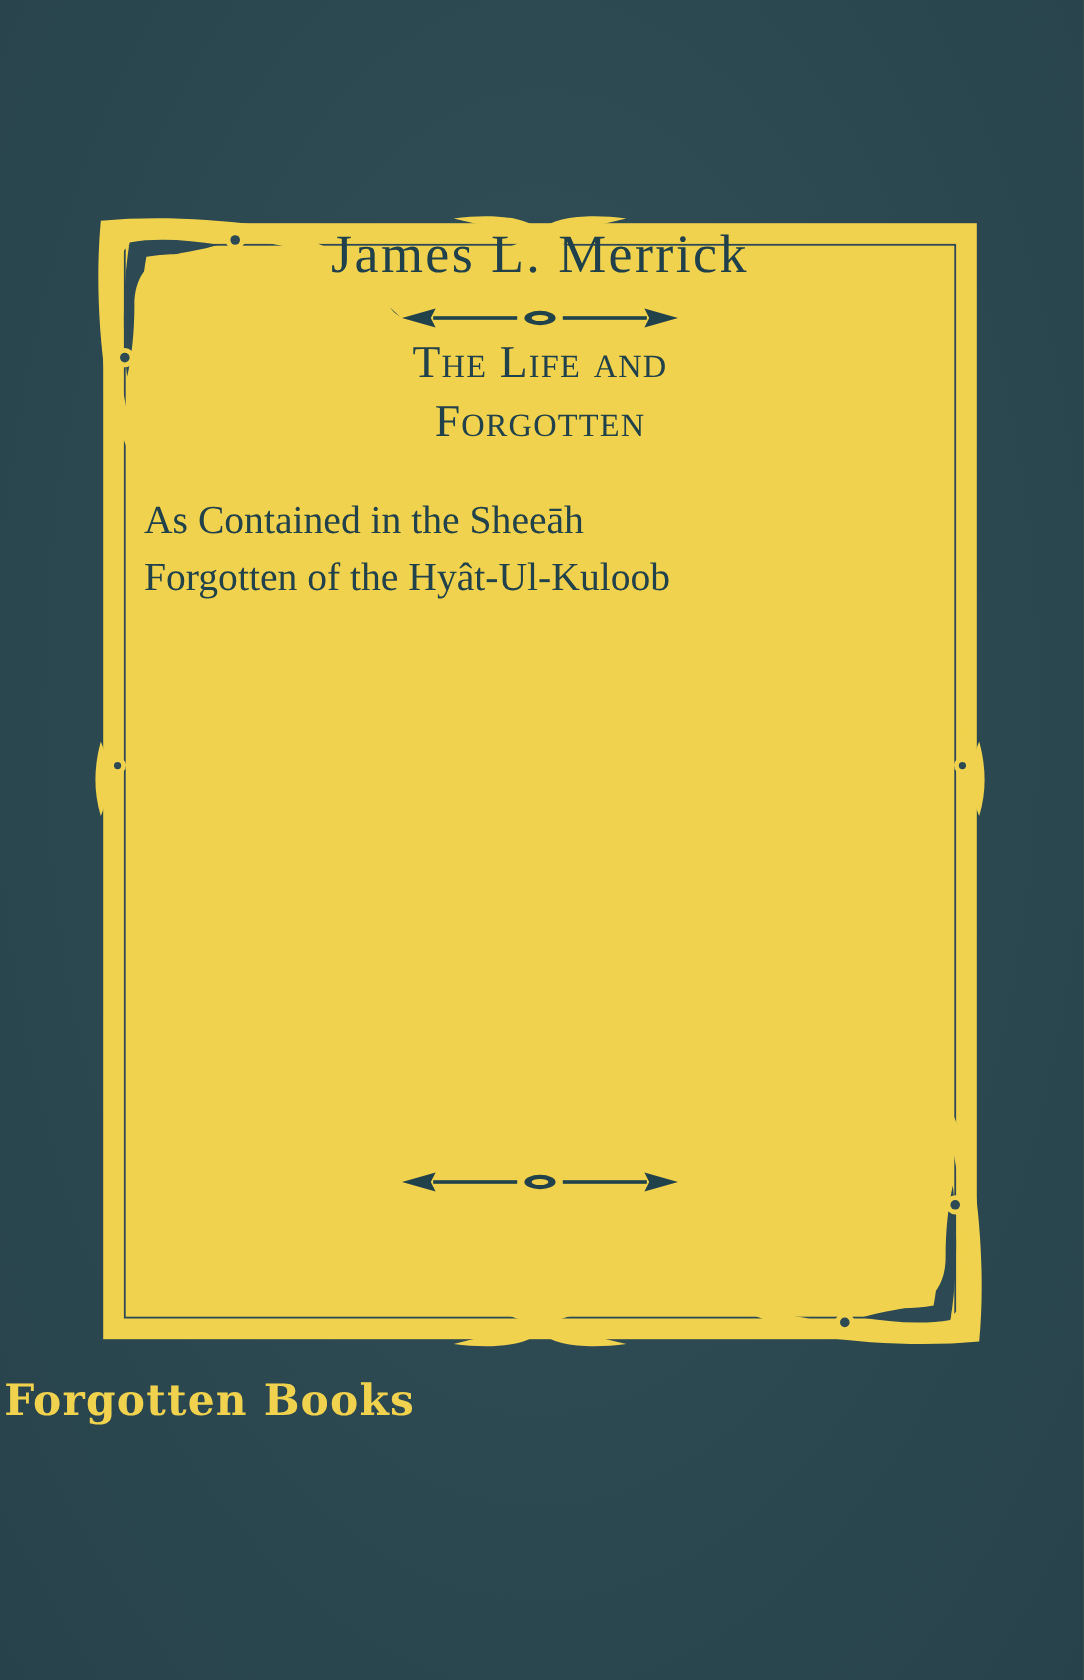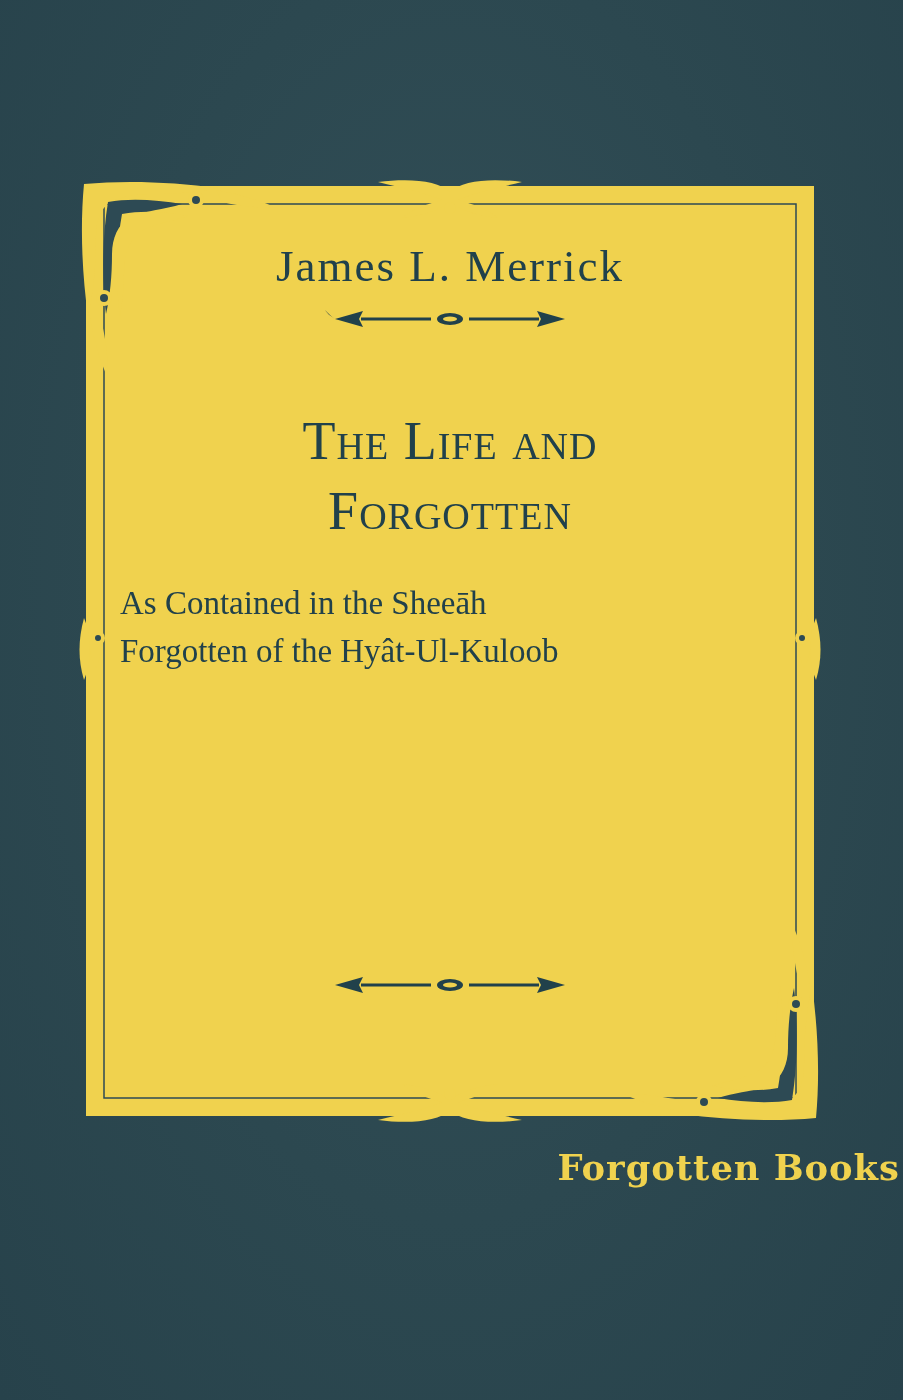--- a/index.html
+++ b/index.html
@@ -51,42 +51,40 @@
     left: 86px;
     top: 186px;
     width: 728px;
     height: 930px;
     display: flex;
     flex-direction: column;
     align-items: center;
   }
 
   .author {
-    margin-top: 54px;
     font-family: "Liberation Serif", serif;
     font-size: 45px;
     letter-spacing: 2px;
     color: #20414b;
     font-weight: 400;
     text-align: right;
   }
 
   .rule {
     margin-top: 14px;
     width: 250px;
     height: 26px;
   }
 
   .title {
-    margin-top: 74px;
     width: 640px;
     text-align: center;
     color: #21414b;
     font-family: "Liberation Serif", serif;
-    font-size: 54px;
+    font-size: 38px;
     line-height: 1.30;
     letter-spacing: 1px;
     font-variant: small-caps;
   }
   .title-line {
     display: block;
     white-space: nowrap;
   }
 
   .subtitle {
@@ -108,21 +106,21 @@
     width: 250px;
     height: 26px;
   }
 
   
   .publisher {
     position: absolute;
     left: 0;
     right: 0;
     top: 1146px;
-    text-align: right;
+    text-align: left;
     color: #f0d24e;
     font-size: 36px;
     letter-spacing: 1px;
     font-family: "DejaVu Serif", serif;
     font-weight: 700;
   }
   .publisher span {
     display: inline-block;
     
     transform: scaleX(0.98);

